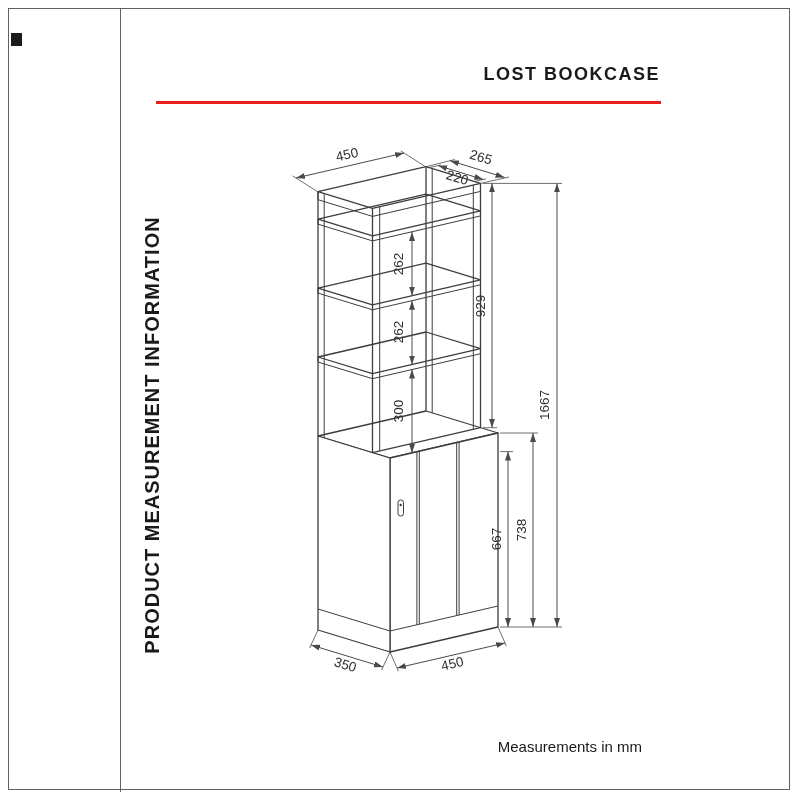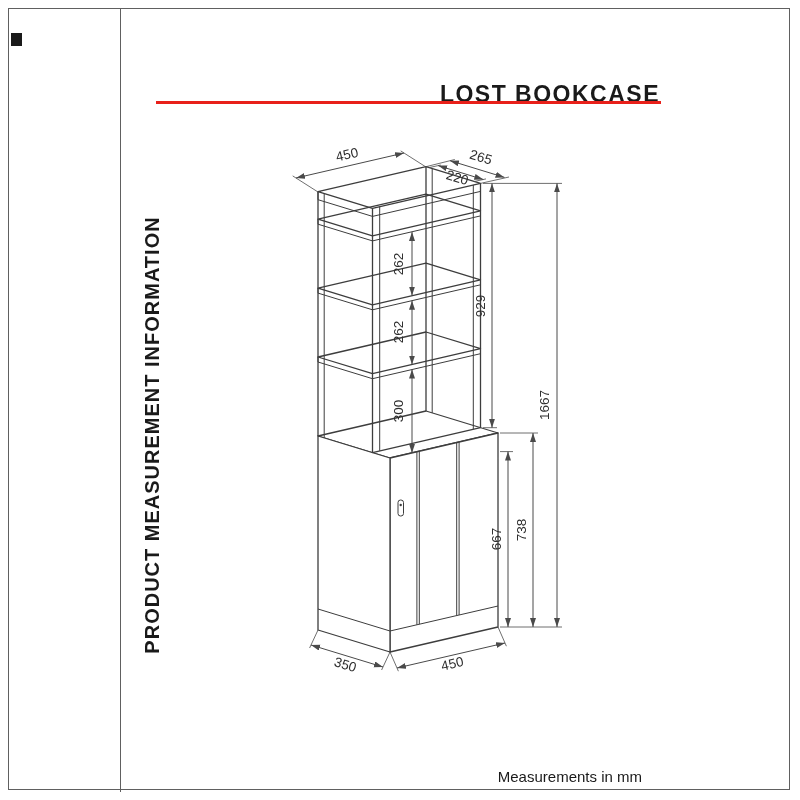--- a/index.html
+++ b/index.html
@@ -2,26 +2,26 @@
 <html><head>
 <meta charset="utf-8">
 <style>
   html,body{margin:0;padding:0;background:#fff;}
   .page{position:relative;width:800px;height:800px;background:#fff;overflow:hidden;
         font-family:"Liberation Sans","DejaVu Sans",sans-serif;color:#1a1a1a;}
   .page-border{position:absolute;left:8px;top:8px;width:782px;height:782px;
         border:1px solid #606060;box-sizing:border-box;}
   .frame-divider{position:absolute;left:120px;top:8px;width:1px;height:784px;background:#606060;}
   .corner-mark{position:absolute;left:11px;top:33px;width:11px;height:13px;background:#1a1a1a;}
-  .page-title{position:absolute;top:81px;right:140px;font-size:23px;font-weight:bold;
+  .page-title{position:absolute;top:64px;right:140px;font-size:18px;font-weight:bold;
         letter-spacing:1.5px;white-space:nowrap;}
   .title-underline{position:absolute;left:156px;top:101px;width:505px;height:3px;background:#e8201a;}
   .side-label{position:absolute;left:152px;top:435px;transform:translate(-50%,-50%) rotate(-90deg);
         font-size:20px;font-weight:bold;letter-spacing:1px;white-space:nowrap;}
-  .footer-note{position:absolute;right:158px;top:768px;font-size:15px;white-space:nowrap;}
+  .footer-note{position:absolute;right:158px;top:738px;font-size:15px;white-space:nowrap;}
   svg{position:absolute;left:0;top:0;}
   .edge{fill:none;stroke:#3d3d3d;stroke-width:1.3;stroke-linejoin:round;}
   .edge-fill{fill:#ffffff;stroke:#3d3d3d;stroke-width:1.3;stroke-linejoin:round;}
   .thin{fill:none;stroke:#3d3d3d;stroke-width:1;}
   .dimline{fill:none;stroke:#4a4a4a;stroke-width:1;}
   .extline{fill:none;stroke:#4a4a4a;stroke-width:0.8;}
   .dim-text{font-family:"Liberation Sans","DejaVu Sans",sans-serif;font-size:13.5px;fill:#2e2e2e;
         text-anchor:middle;}
 </style>
 </head>

